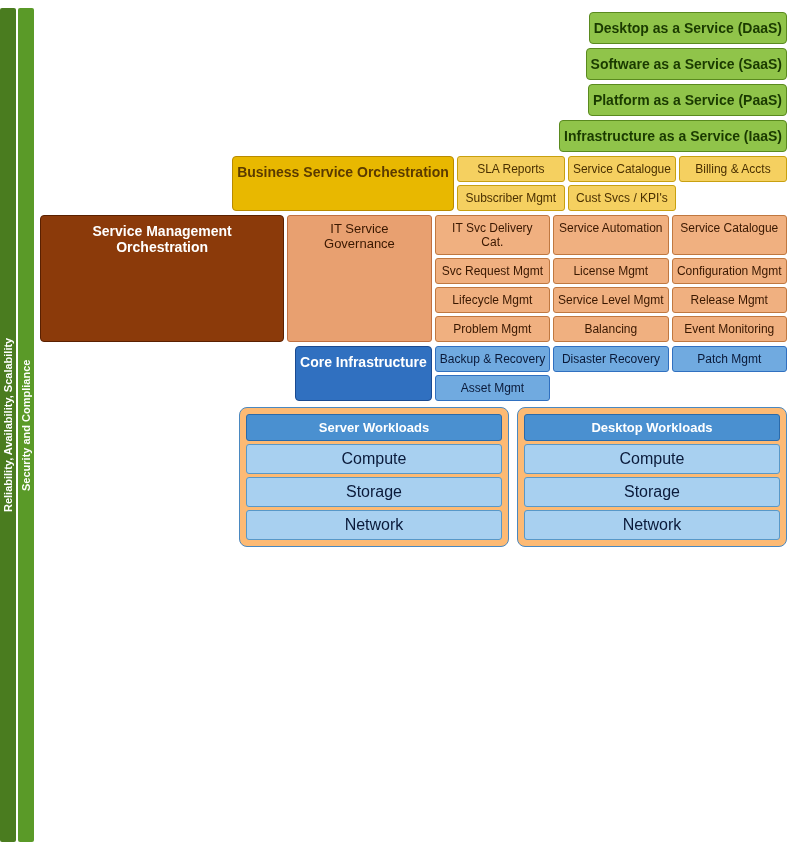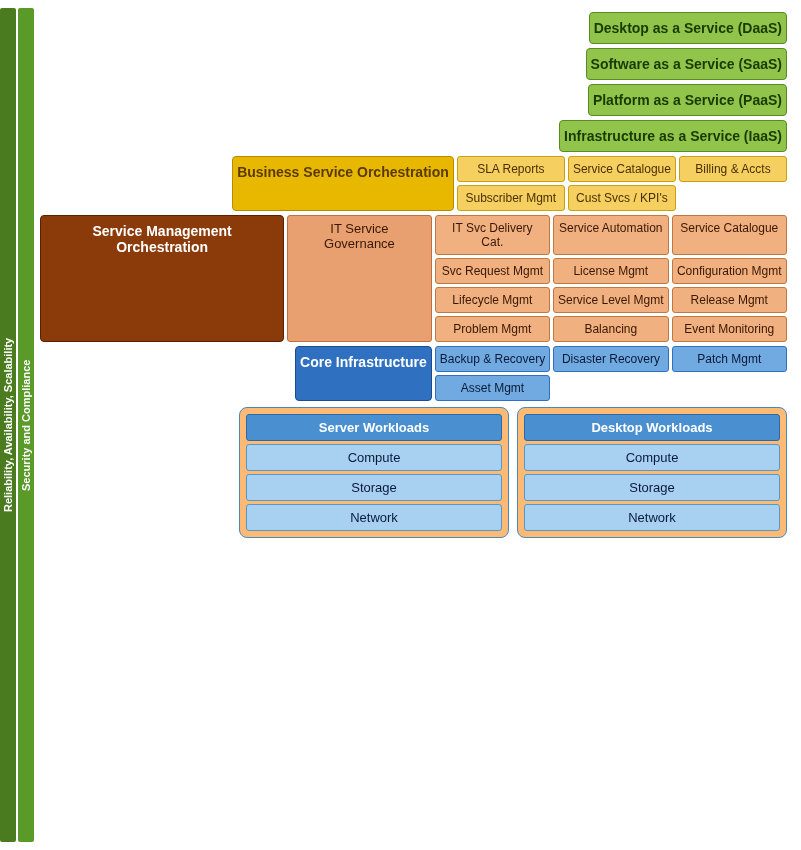--- a/index.html
+++ b/index.html
@@ -190,21 +190,21 @@
       font-size: 13px;
       font-weight: bold;
       color: #fff;
       padding: 5px 4px;
     }
     .workload-cell {
       background: #a8d0f0;
       border: 1px solid #5898c8;
       border-radius: 3px;
       text-align: center;
-      font-size: 13px;
+      font-size: 16px;
       color: #0a1a3a;
       padding: 5px 4px;
     }
 
     .section-group {
       display: flex;
       flex-direction: row;
       gap: 3px;
     }
   </style>

